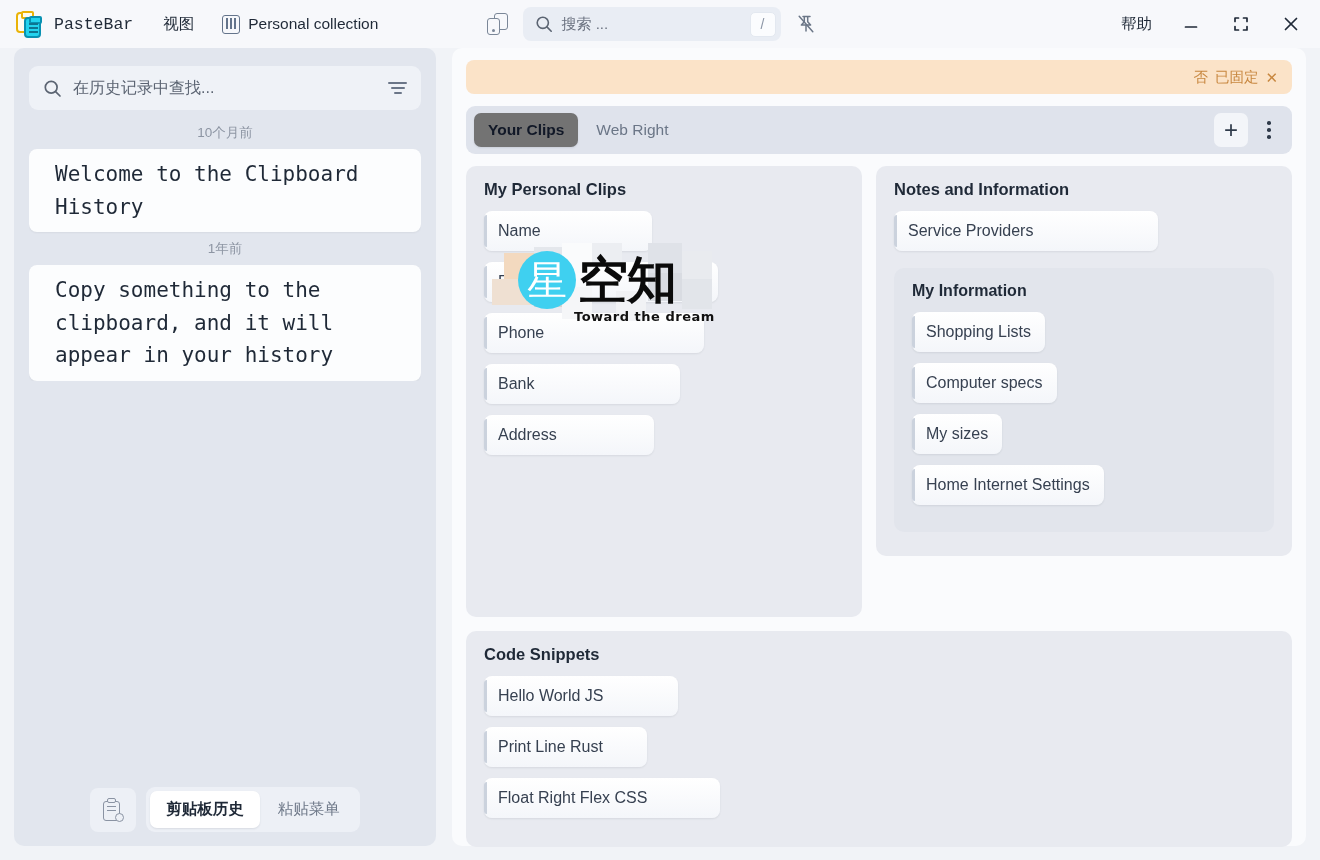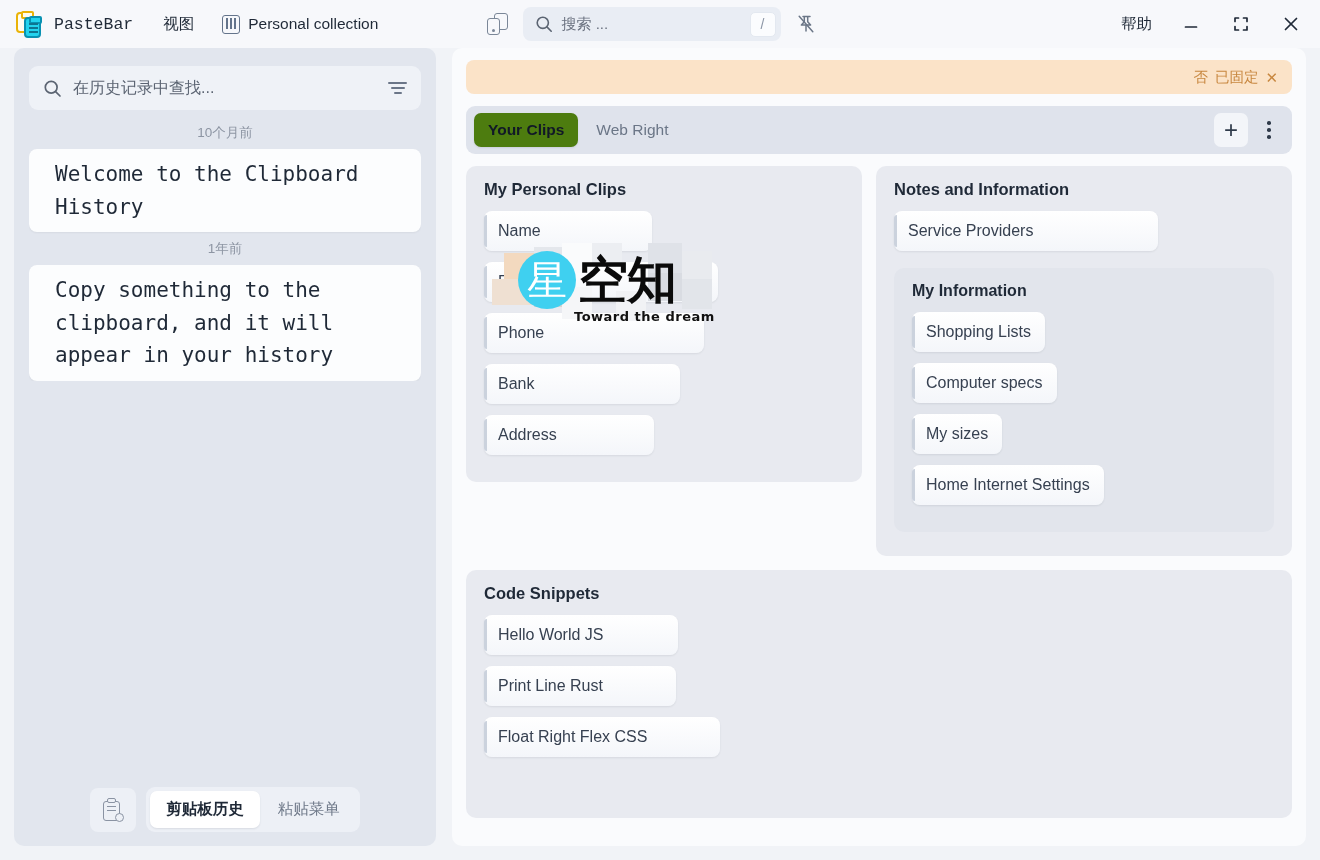--- a/index.html
+++ b/index.html
@@ -134,53 +134,53 @@
     padding: 0 14px; margin-bottom: 12px;
   }
   .pin-banner .t { font-size: 14.5px; color: #c8873f; white-space: nowrap; }
   .pin-banner .x { font-size: 15px; color: #c8873f; line-height: 1; }
 
   .tabbar {
     height: 48px; flex: 0 0 48px; background: #dfe3ec; border-radius: 9px;
     display: flex; align-items: center; padding: 0 6px 0 8px; gap: 4px;
   }
   .tab { padding: 8px 14px; font-size: 15.5px; color: #6b7687; border-radius: 7px; white-space: nowrap; }
-  .tab.active { background: #4d7c0f; color: #111827; font-weight: bold; box-shadow: 0 1px 2px rgba(30,41,59,.10); }
+  .tab.active { background: #737373; color: #111827; font-weight: bold; box-shadow: 0 1px 2px rgba(30,41,59,.10); }
   .tabbar .sp { flex: 1; }
   .tab-act {
     width: 34px; height: 34px; border-radius: 7px; display: flex; align-items: center; justify-content: center;
     color: #2f3a4a;
   }
   .tab-act.plus { background: #f3f5f9; font-size: 24px; line-height: 1; font-weight: 300; }
   .dots { display: flex; flex-direction: column; gap: 3.5px; }
   .dots i { width: 3.5px; height: 3.5px; border-radius: 50%; background: #2f3a4a; display: block; }
 
   .boards { margin-top: 12px; display: flex; flex-direction: column; gap: 14px; min-height: 0; }
   .boards-row { display: flex; gap: 14px; align-items: flex-start; }
   .board { background: #e8eaf0; border-radius: 10px; padding: 14px 18px 18px 18px; }
   .board-title { font-size: 16.5px; color: #1f2937; font-weight: bold; margin-bottom: 12px; }
-  .board.left { width: 396px; flex: 0 0 396px; height: 316px; }
+  .board.left { width: 396px; flex: 0 0 396px; height: 451px; }
   .board.right { flex: 1; height: 390px; }
   .board.wide { width: 100%; height: 248px; }
 
   .clip {
     background: linear-gradient(180deg,#ffffff 0%, #f4f6fa 100%);
     border-radius: 8px; padding: 11px 14px; font-size: 16px; color: #374151;
     margin-bottom: 11px; position: relative;
     box-shadow: 0 1px 2px rgba(30,41,59,.09);
     display: inline-block; white-space: nowrap;
   }
   .clip:after {
     content: ""; position: absolute; left: 0; top: 4px; bottom: 4px; width: 3px;
     background: #cbd2dd; border-radius: 3px 0 0 3px;
   }
   .clip-col { display: flex; flex-direction: column; align-items: flex-start; }
   .w1 { width: 168px; } .w2 { width: 234px; } .w3 { width: 220px; }
   .w4 { width: 196px; } .w5 { width: 170px; } .w6 { width: 264px; }
-  .w7 { width: 194px; } .w8 { width: 192px; } .w9 { width: 236px; }
+  .w7 { width: 194px; } .w8 { width: 163px; } .w9 { width: 236px; }
 
   .subboard { background: #e2e5ec; border-radius: 10px; padding: 14px 18px 16px 18px; margin-top: 6px; }
   .subboard .board-title { font-size: 16px; margin-bottom: 12px; }
 
   
   .watermark { position: absolute; left: 66px; top: 203px; pointer-events: none; }
   .wm-blocks { position: absolute; left: -26px; top: -8px; width: 232px; height: 84px; }
   .wm-blocks span { position: absolute; display: block; }
   .wm-main { position: relative; display: flex; align-items: center; gap: 2px; }
   .wm-circle {

